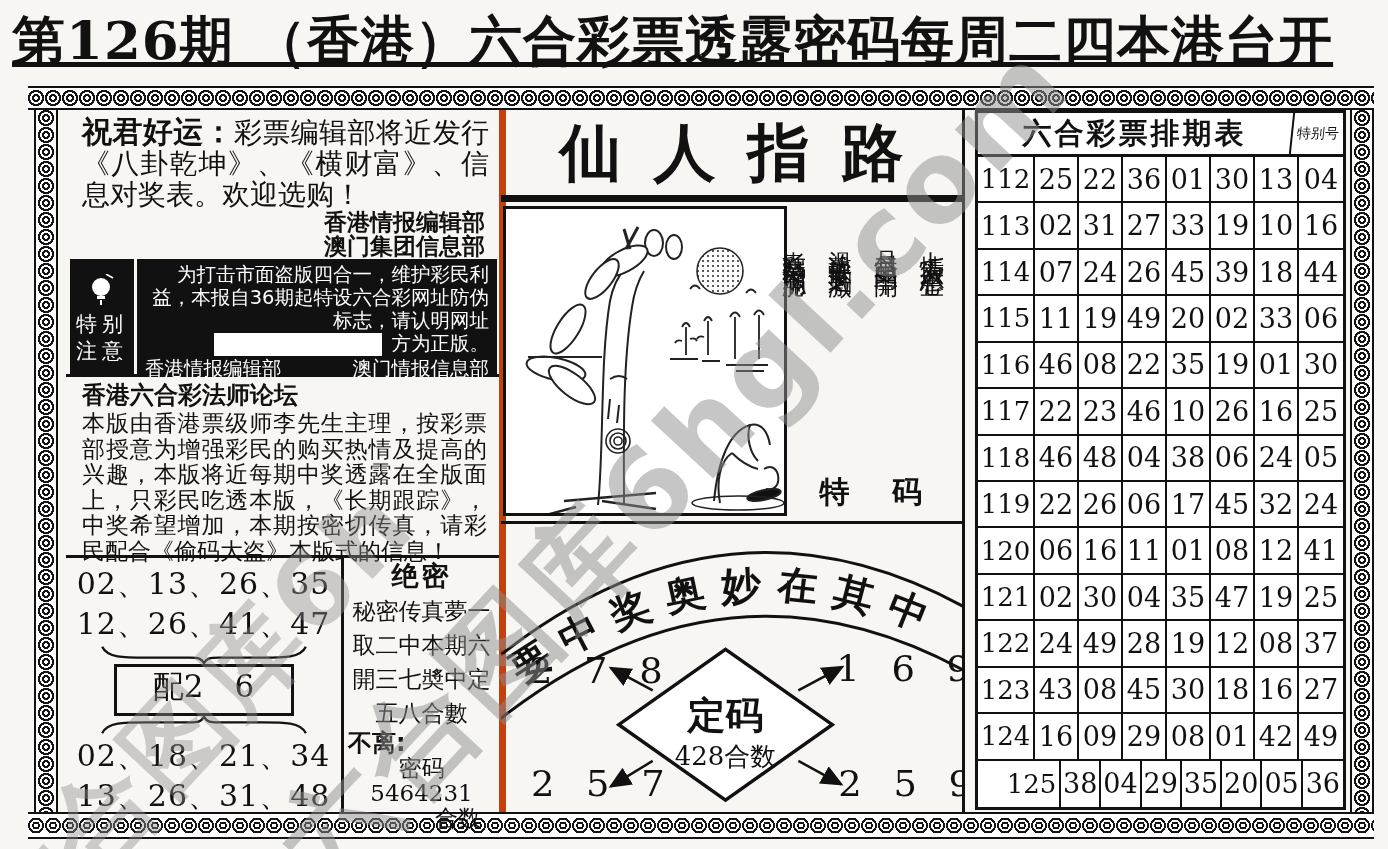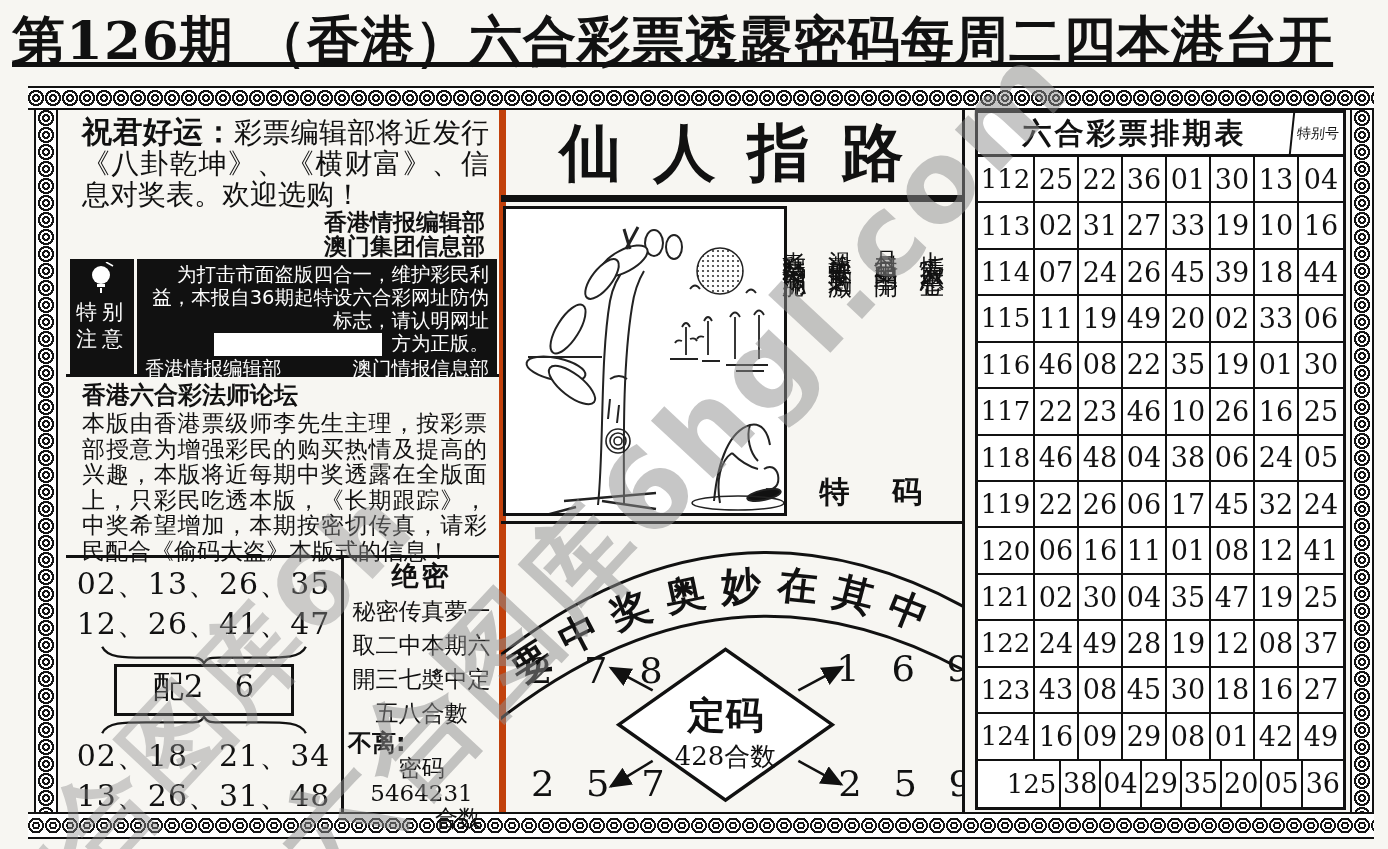--- a/index.html
+++ b/index.html
@@ -31,21 +31,21 @@
   #border-right  { left:1350px; top:110px; width:24px; height:702px; }
 
   
   .left-col { position:absolute; left:66px; top:110px; width:440px; height:702px; border-right:7px solid #c2410c; }
   .greeting { height:146px; padding:6px 10px 0 16px; }
   .greeting-text { font-size:28px; line-height:31px; text-align:justify; }
   .greeting-lead { font-weight:bold; font-size:30px; }
   .sign-block { text-align:right; padding-right:4px; font-weight:bold; font-size:23px; line-height:24px;
                 font-family:"DejaVu Sans", sans-serif; }
   .notice-row { height:118px; display:flex; gap:3px; padding:3px 2px 0 4px; }
-  .notice-label { width:64px; background:#111; color:#fff; display:flex; flex-direction:column; align-items:center; padding-top:3px; }
+  .notice-label { width:64px; background:#111; color:#fff; display:flex; flex-direction:column; align-items:center; padding-top:15px; }
   .notice-label-text { font-size:21px; line-height:26px; letter-spacing:5px; text-align:center; margin-top:1px; }
   .notice-main { flex:1; background:#111; color:#fff; padding:4px 8px 2px; font-size:19.5px; line-height:23px;
                  font-family:"DejaVu Sans", sans-serif;text-align:right; }
   .url-blank { display:inline-block; width:168px; height:23px; background:#fff; vertical-align:-6px; margin-right:10px; }
   .notice-footer { display:flex; justify-content:space-between; margin-top:1px; }
   .forum { height:184px; border-top:3px solid #111; border-bottom:3px solid #111; padding:2px 12px 0 16px; }
   .forum-heading { font-size:24px; font-weight:bold; font-family:"DejaVu Sans", sans-serif; }
   .forum-body { font-size:23px; line-height:25.5px; text-align:justify; }
   .bottom-left { height:254px; display:flex; }
   .numbers-panel { width:278px; border-right:3px solid #111; text-align:center; padding-top:6px; }

